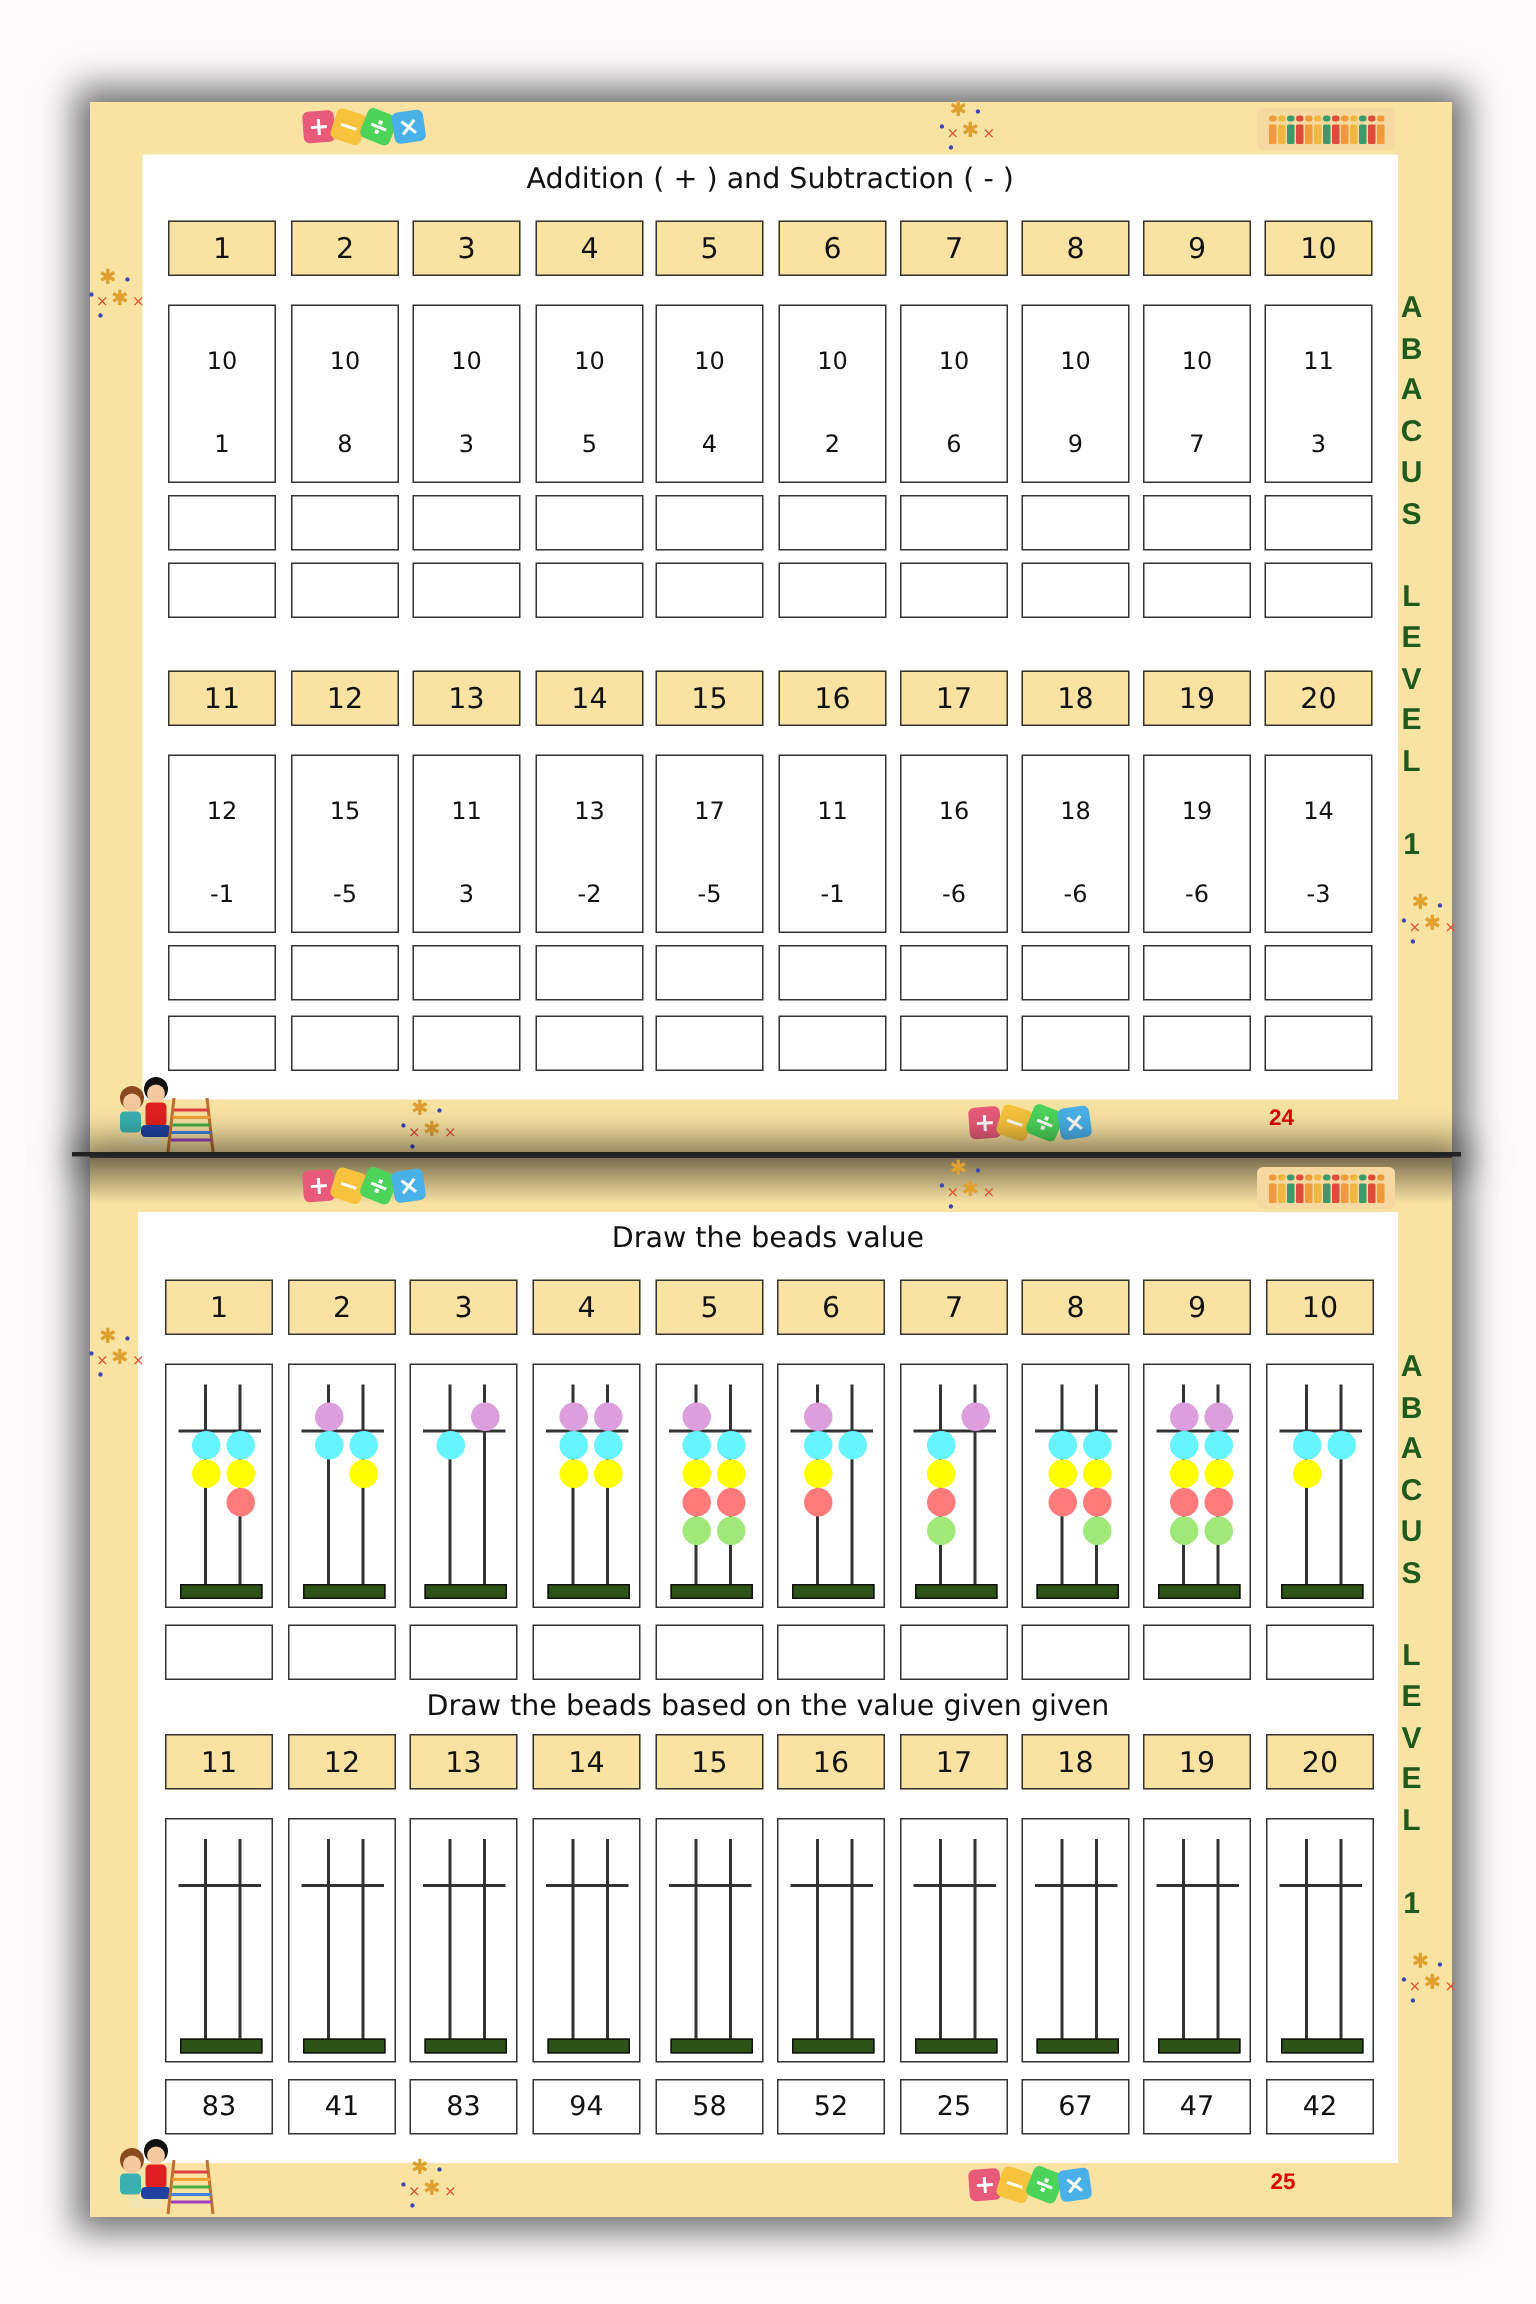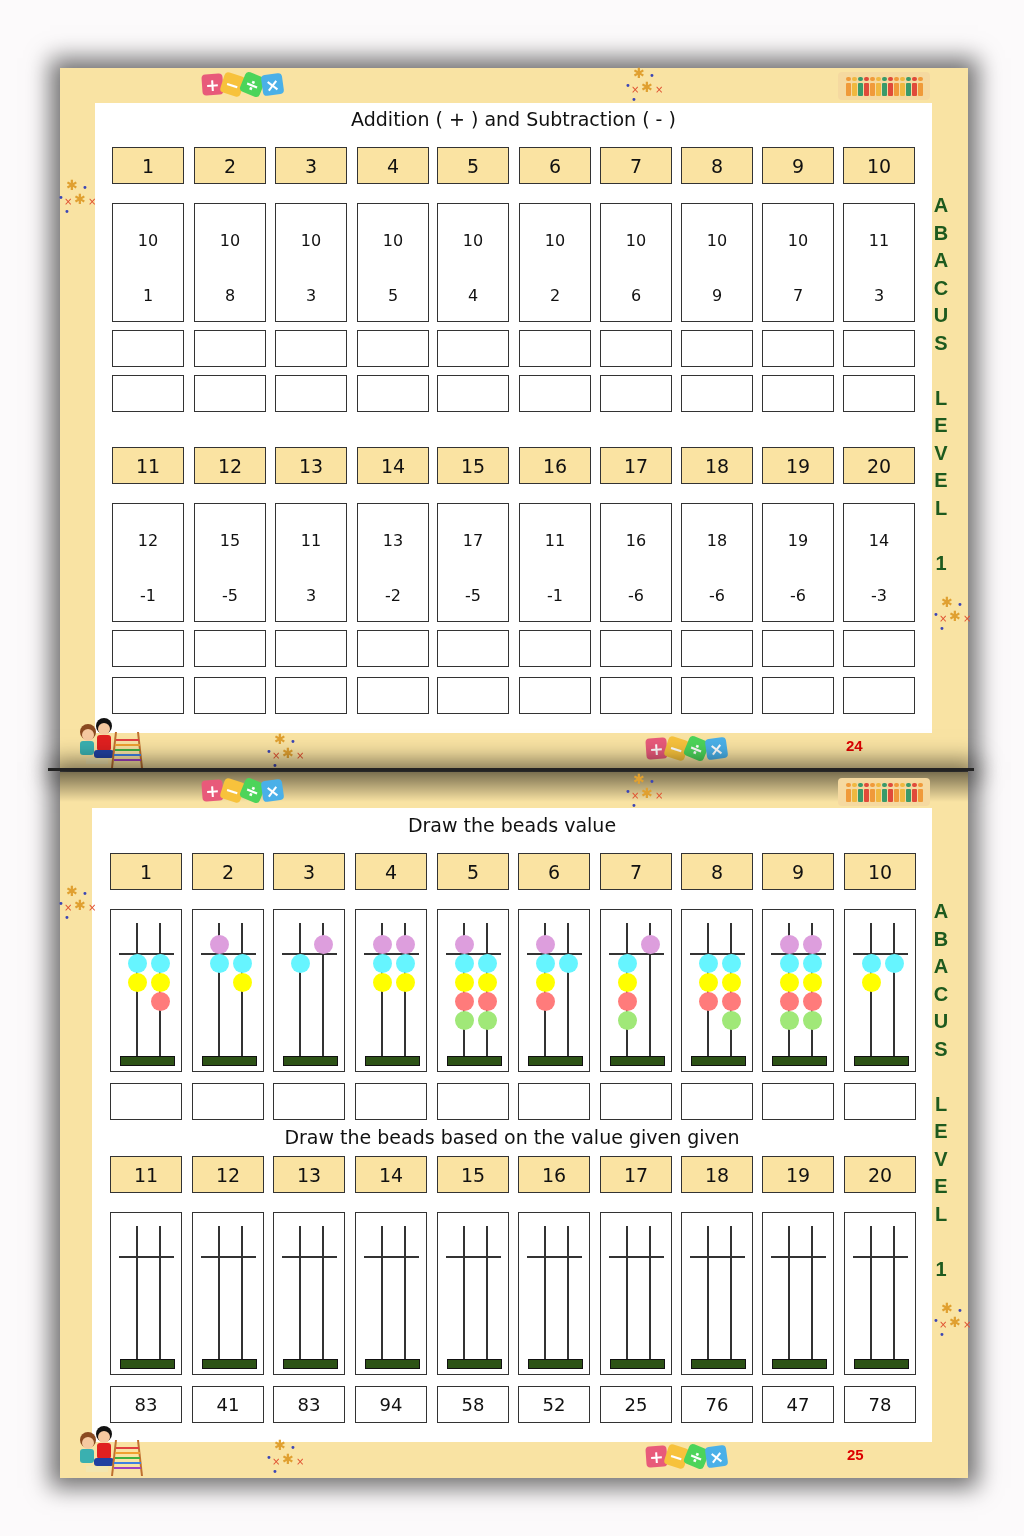--- a/index.html
+++ b/index.html
@@ -615,16 +615,16 @@
       <div class="beam" style="left: 8px; top: 43px; width: 55px;"></div>
       <div class="base" style="left: 9px; top: 146px; width: 55px; height: 10px;"></div>
     </div>
     <div class="abs ansbox" style="left: 110px; top: 1386px; width: 72px; height: 37px;">83</div>
     <div class="abs ansbox" style="left: 192px; top: 1386px; width: 72px; height: 37px;">41</div>
     <div class="abs ansbox" style="left: 273px; top: 1386px; width: 72px; height: 37px;">83</div>
     <div class="abs ansbox" style="left: 355px; top: 1386px; width: 72px; height: 37px;">94</div>
     <div class="abs ansbox" style="left: 437px; top: 1386px; width: 72px; height: 37px;">58</div>
     <div class="abs ansbox" style="left: 518px; top: 1386px; width: 72px; height: 37px;">52</div>
     <div class="abs ansbox" style="left: 600px; top: 1386px; width: 72px; height: 37px;">25</div>
-    <div class="abs ansbox" style="left: 681px; top: 1386px; width: 72px; height: 37px;">76</div>
+    <div class="abs ansbox" style="left: 681px; top: 1386px; width: 72px; height: 37px;">67</div>
     <div class="abs ansbox" style="left: 762px; top: 1386px; width: 72px; height: 37px;">47</div>
-    <div class="abs ansbox" style="left: 844px; top: 1386px; width: 72px; height: 37px;">78</div>
+    <div class="abs ansbox" style="left: 844px; top: 1386px; width: 72px; height: 37px;">42</div>
   </div>
 
 </body></html>

